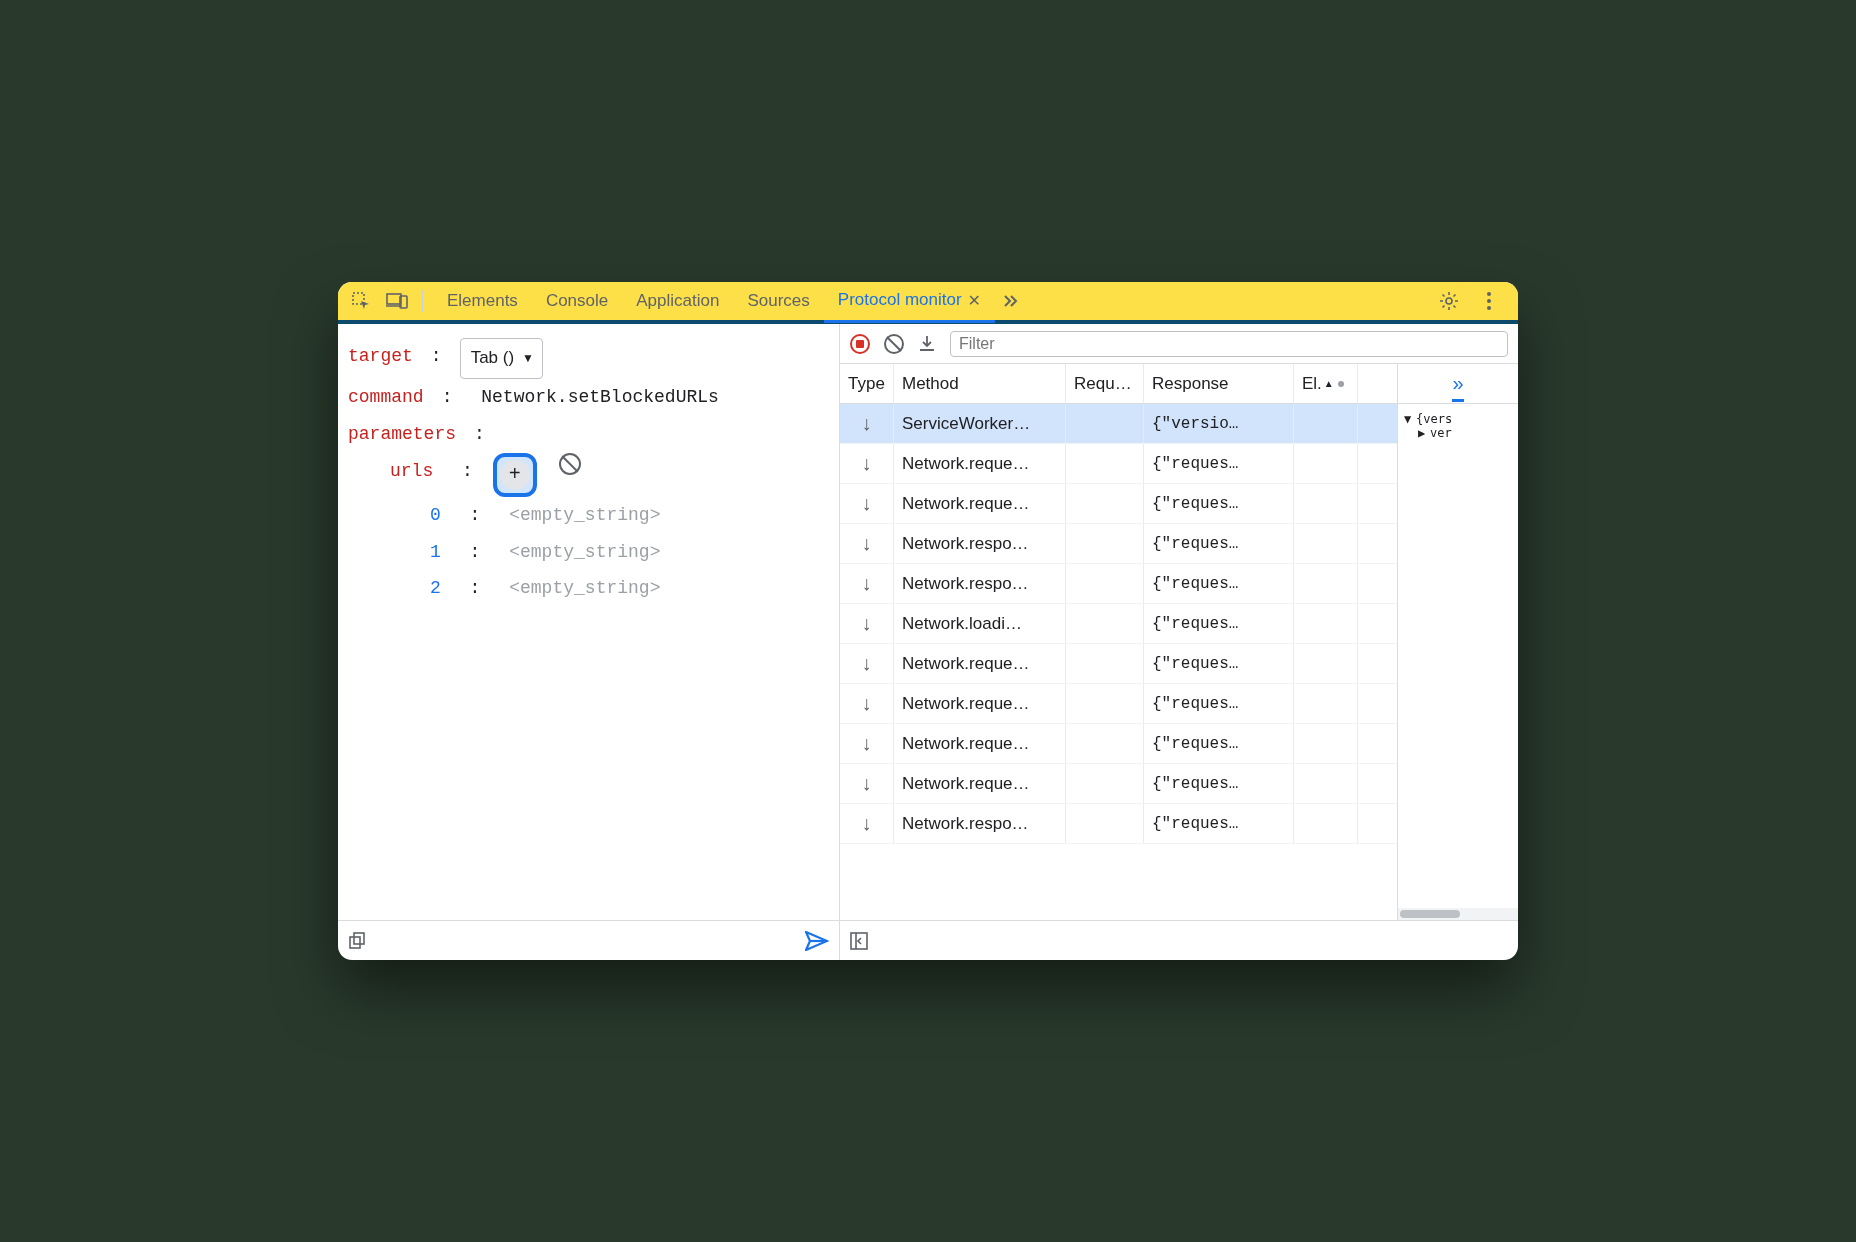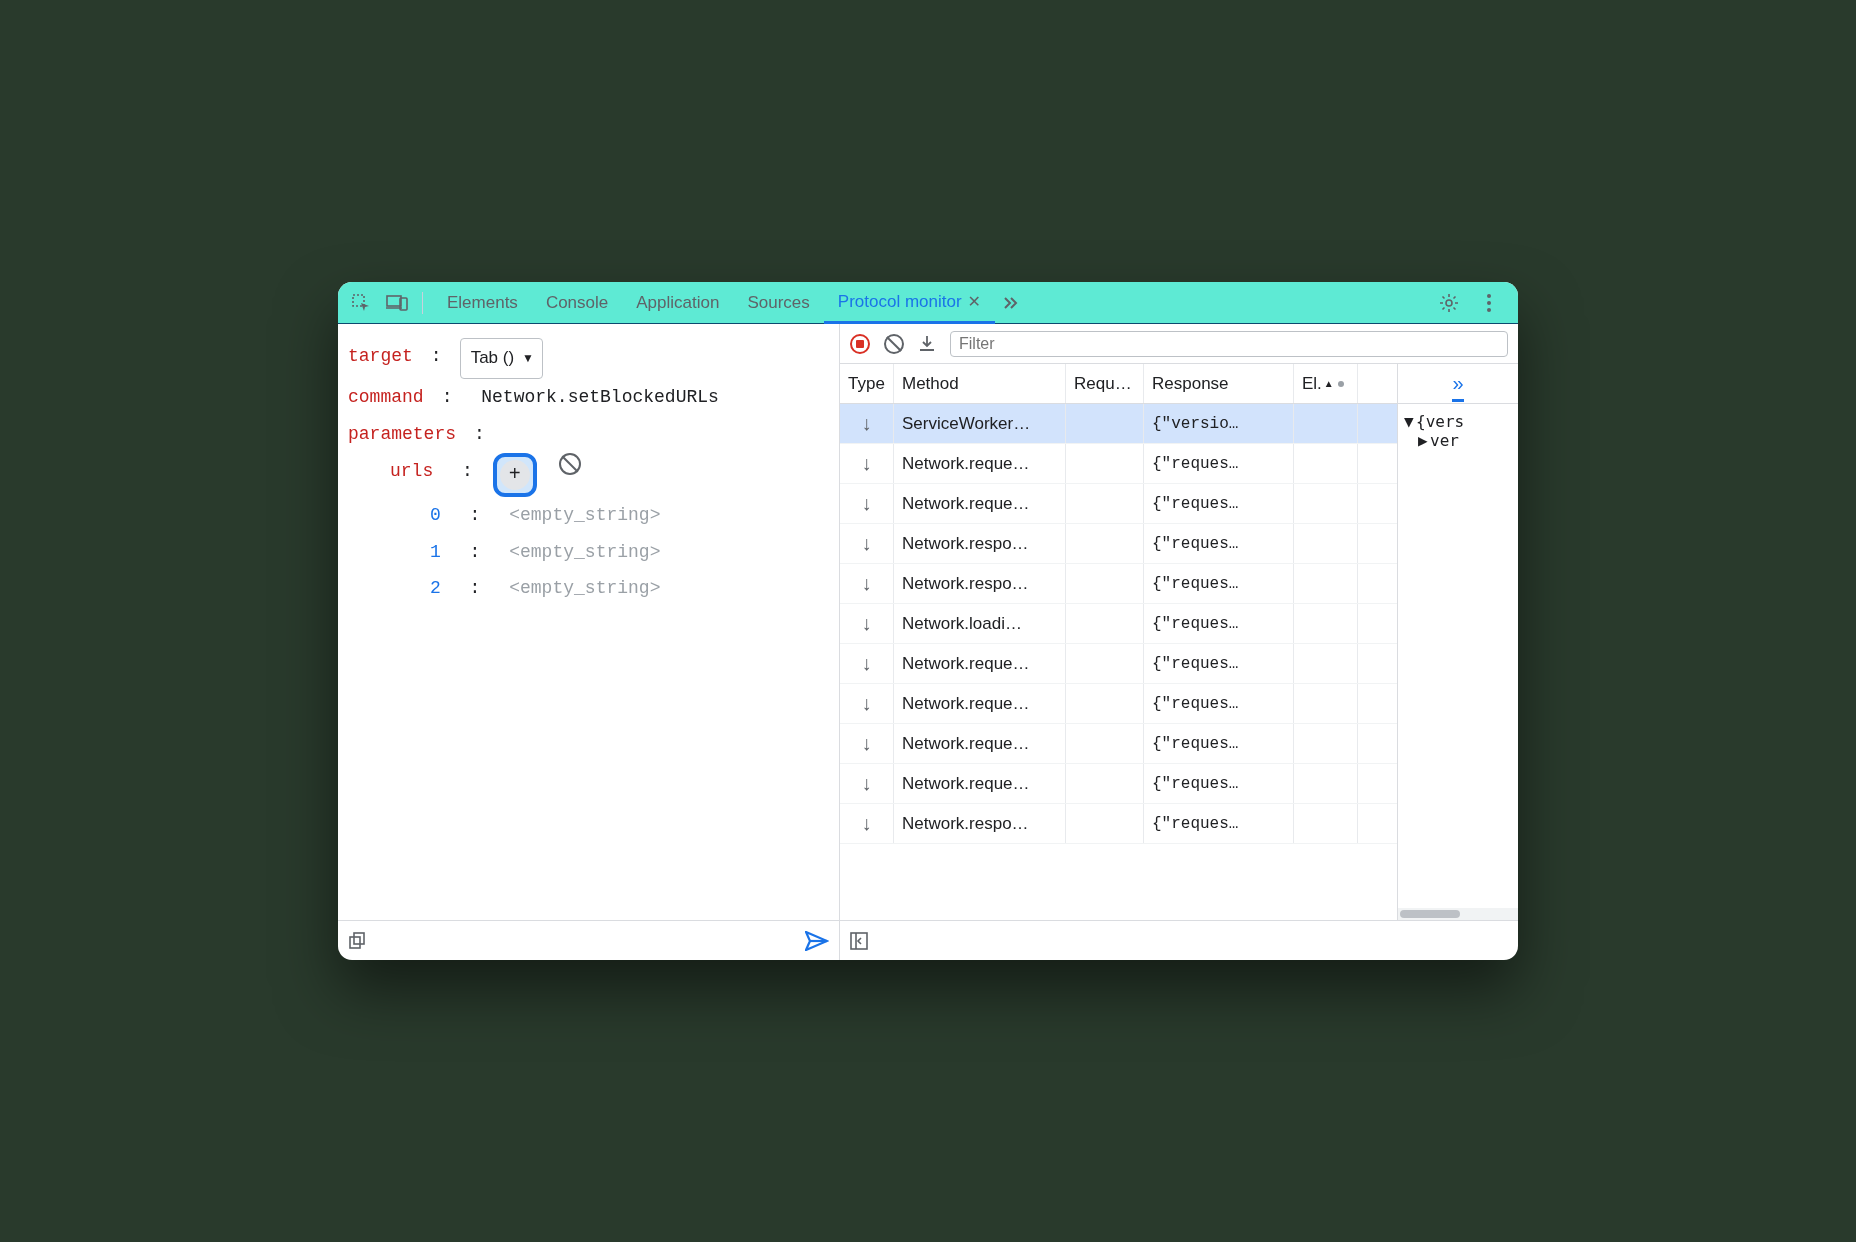--- a/index.html
+++ b/index.html
@@ -39,22 +39,22 @@
   text-align: center;
   font-weight: 600;
   font-size: 18px;
   color: #202124;
   pointer-events: none;
 }
 .tabbar {
   height: 42px;
   display: flex;
   align-items: center;
-  border-bottom: 1px solid #0c4a6e;
-  background: #5eead4;
+  border-bottom: 4px solid #0c4a6e;
+  background: #fde047;
   padding: 0 8px;
   gap: 6px;
 }
 .tabbar .iconbtn {
   width: 30px; height: 30px;
   display: flex; align-items: center; justify-content: center;
   color: #5f6368; cursor: pointer;
   border-radius: 4px;
 }
 .tabbar .divider { width: 1px; height: 22px; background: #c8d1dc; margin: 0 4px; }
@@ -250,21 +250,21 @@
   color: #1a73e8;
   font-size: 20px;
   border-bottom: 3px solid #1a73e8;
   padding-bottom: 4px;
   margin-bottom: -7px;
 }
 .detail-body {
   flex: 1;
   padding: 8px 6px;
   font-family: Menlo, Monaco, monospace;
-  font-size: 16px;
+  font-size: 12px;
   overflow: hidden;
 }
 .tree-row { white-space: nowrap; color: #202124; }
 .tri { display: inline-block; width: 12px; }
 
 .right-bottom {
   height: 40px;
   border-top: 1px solid #dadce0;
   display: flex;
   align-items: center;

